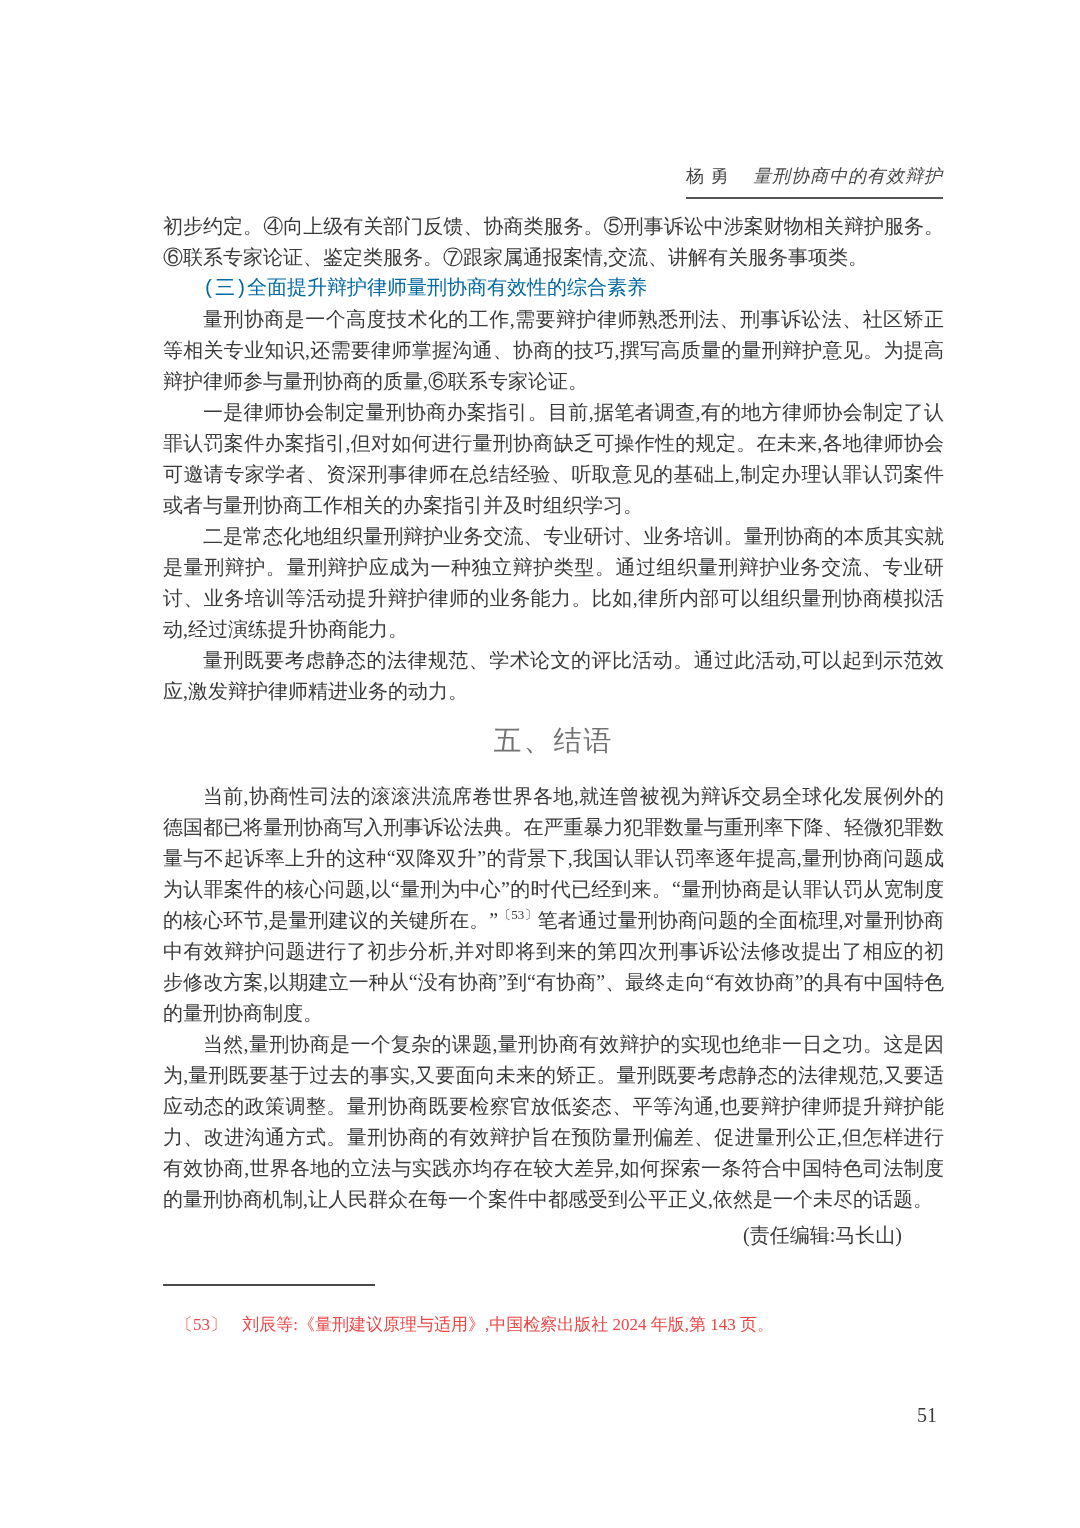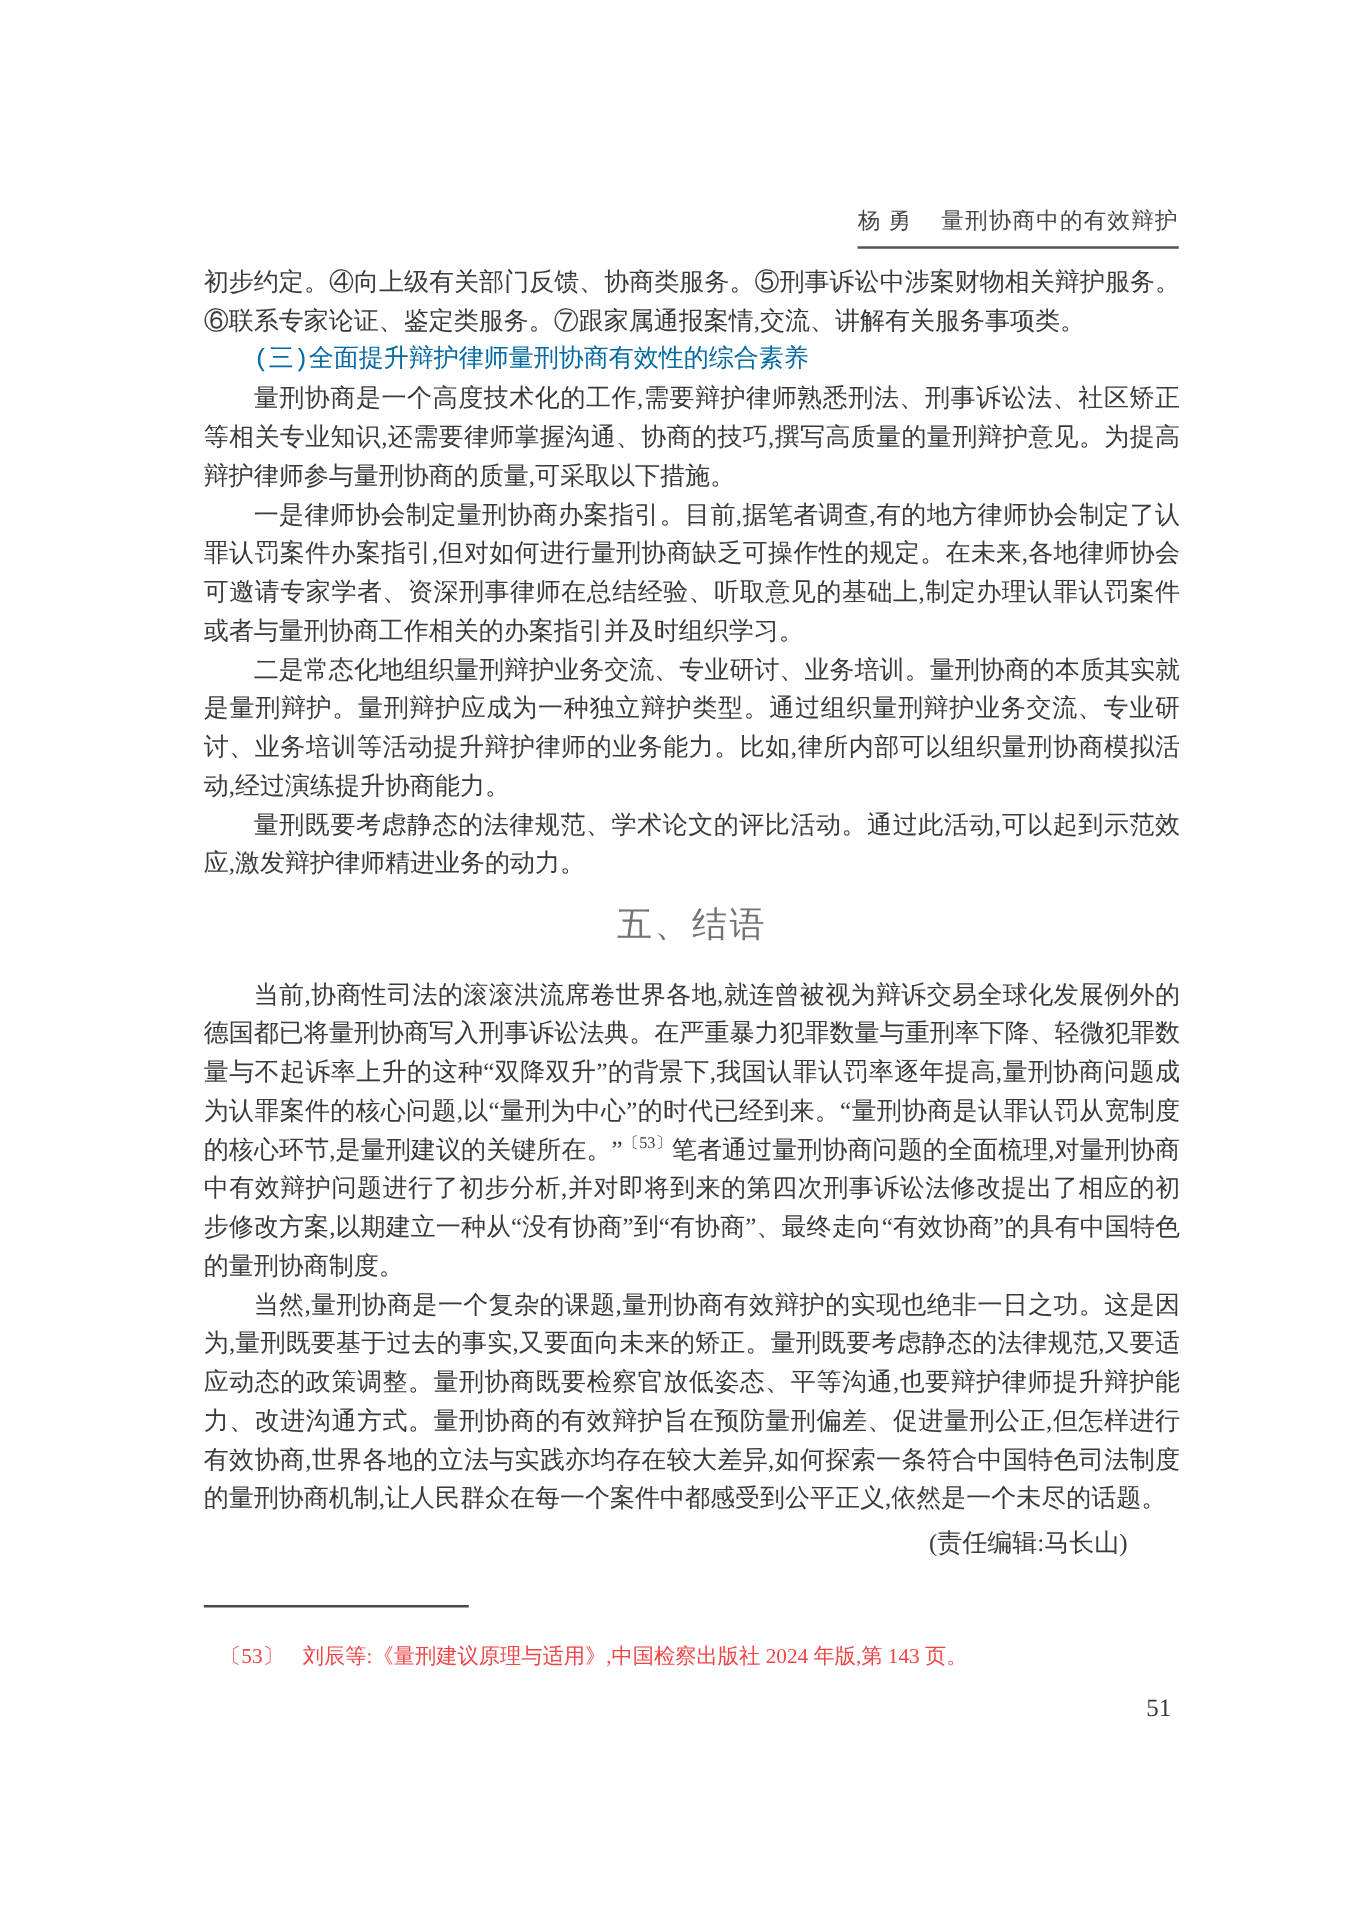--- a/index.html
+++ b/index.html
@@ -27,20 +27,21 @@
     display: inline-block;
     border-bottom: 2px solid #555555;
     padding-bottom: 9px;
     font-size: 18px;
     letter-spacing: 1px;
     color: #454545;
     white-space: nowrap;
   }
   .header-title {
     margin-left: 1.3em;
+    font-style: italic;
   }
   
   .content {
     position: absolute;
     left: 163px;
     top: 211px;
     width: 781px;
   }
   .content p {
     margin: 0;
@@ -102,21 +103,21 @@
     font-size: 17px;
     line-height: 25px;
     color: #ef4444;
     padding-left: 13px;
   }
   .footnote-text {
     margin-left: 0.9em;
   }
   .page-number {
     position: absolute;
-    top: 1356px;
+    top: 1404px;
     right: 143px;
     font-size: 20px;
     color: #3a3a3a;
   }
 </style>
 </head>
 <body>
 
 <div class="page">
 
@@ -125,21 +126,21 @@
       <span>杨 勇</span><span class="header-title">量刑协商中的有效辩护</span>
     </span>
   </div>
 
   <div class="content">
 
     <p class="no-indent">初步约定。④向上级有关部门反馈、协商类服务。⑤刑事诉讼中涉案财物相关辩护服务。⑥联系专家论证、鉴定类服务。⑦跟家属通报案情,交流、讲解有关服务事项类。</p>
 
     <p class="subsection-heading">(三)全面提升辩护律师量刑协商有效性的综合素养</p>
 
-    <p>量刑协商是一个高度技术化的工作,需要辩护律师熟悉刑法、刑事诉讼法、社区矫正等相关专业知识,还需要律师掌握沟通、协商的技巧,撰写高质量的量刑辩护意见。为提高辩护律师参与量刑协商的质量,可采取以下措施。</p>
+    <p>量刑协商是一个高度技术化的工作,需要辩护律师熟悉刑法、刑事诉讼法、社区矫正等相关专业知识,还需要律师掌握沟通、协商的技巧,撰写高质量的量刑辩护意见。为提高辩护律师参与量刑协商的质量,⑥联系专家论证。</p>
 
     <p>一是律师协会制定量刑协商办案指引。目前,据笔者调查,有的地方律师协会制定了认罪认罚案件办案指引,但对如何进行量刑协商缺乏可操作性的规定。在未来,各地律师协会可邀请专家学者、资深刑事律师在总结经验、听取意见的基础上,制定办理认罪认罚案件或者与量刑协商工作相关的办案指引并及时组织学习。</p>
 
     <p>二是常态化地组织量刑辩护业务交流、专业研讨、业务培训。量刑协商的本质其实就是量刑辩护。量刑辩护应成为一种独立辩护类型。通过组织量刑辩护业务交流、专业研讨、业务培训等活动提升辩护律师的业务能力。比如,律所内部可以组织量刑协商模拟活动,经过演练提升协商能力。</p>
 
     <p>量刑既要考虑静态的法律规范、学术论文的评比活动。通过此活动,可以起到示范效应,激发辩护律师精进业务的动力。</p>
 
     <h2 class="section-heading">五、结语</h2>
 
     <p><span>当前,协商性司法的滚滚洪流席卷世界各地,就连曾被视为辩诉交易全球化发展例外的德国都已将量刑协商写入刑事诉讼法典。在严重暴力犯罪数量与重刑率下降、轻微犯罪数量与不起诉率上升的这种“双降双升”的背景下,我国认罪认罚率逐年提高,量刑协商问题成为认罪案件的核心问题,以“量刑为中心”的时代已经到来。“量刑协商是认罪认罚从宽制度的核心环节,是量刑建议的关键所在。”</span><sup class="fn-ref">〔53〕</sup><span>笔者通过量刑协商问题的全面梳理,对量刑协商中有效辩护问题进行了初步分析,并对即将到来的第四次刑事诉讼法修改提出了相应的初步修改方案,以期建立一种从“没有协商”到“有协商”、最终走向“有效协商”的具有中国特色的量刑协商制度。</span></p>

